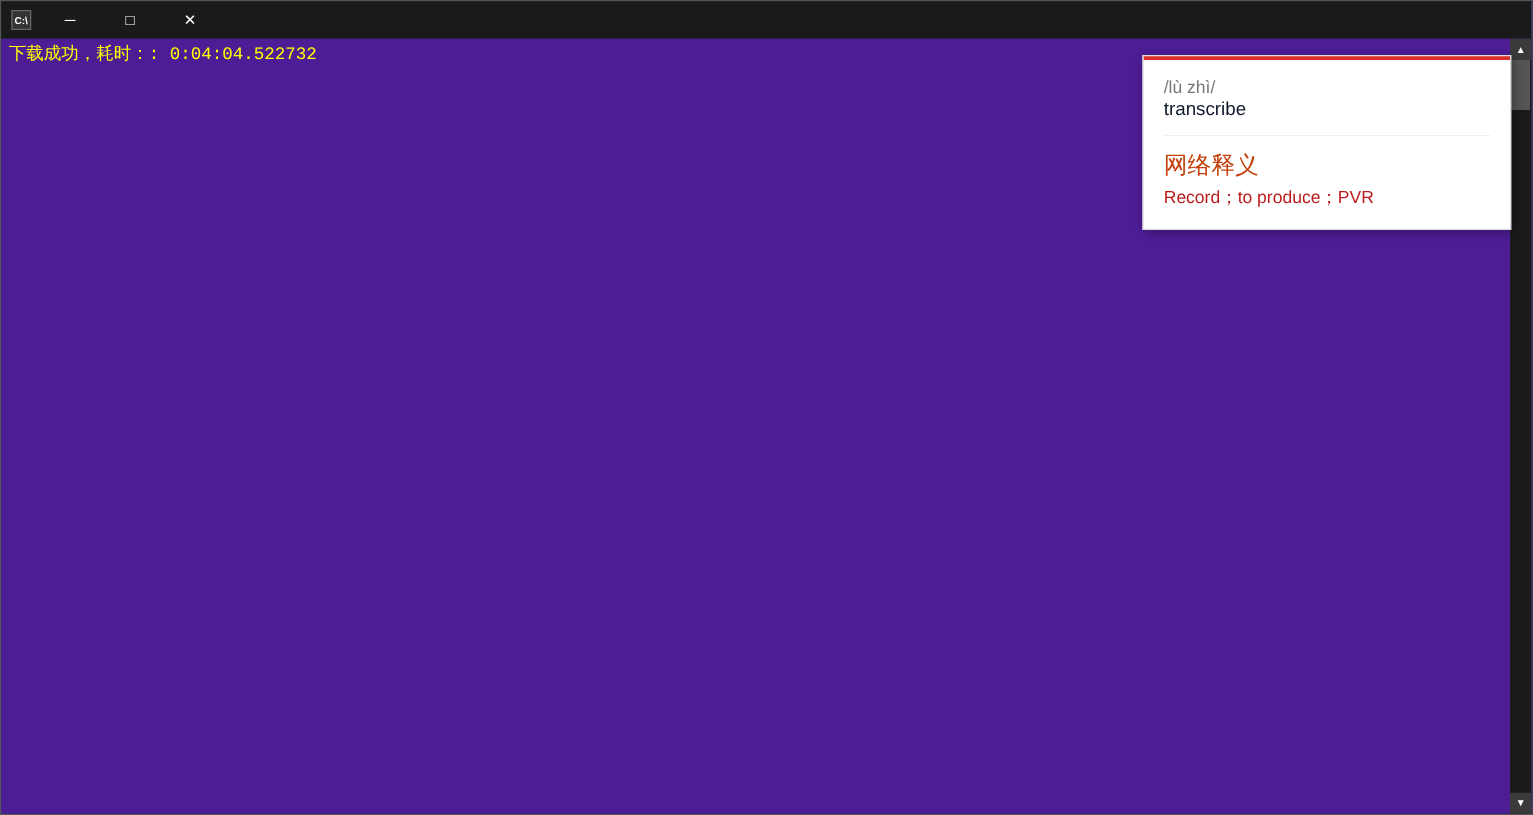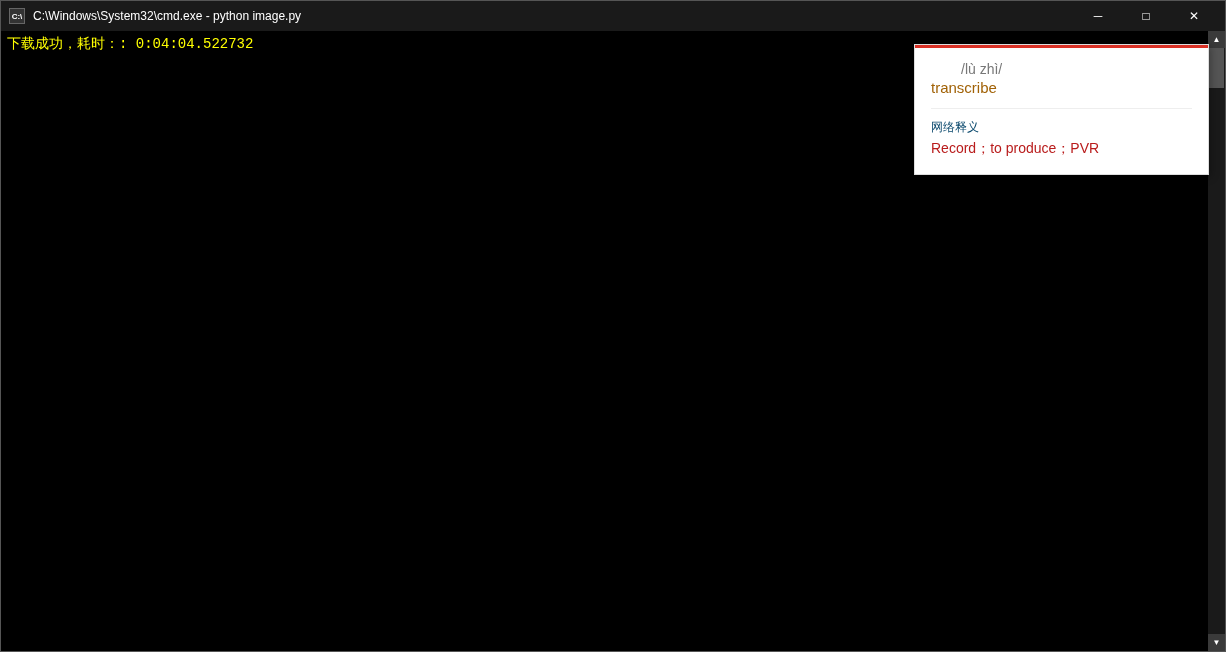--- a/index.html
+++ b/index.html
@@ -66,21 +66,21 @@
       align-items: center;
       justify-content: center;
       color: #fff;
       font-size: 12px;
       cursor: pointer;
       background: transparent;
       border: none;
     }
 
     .cmd-body {
-      background: #000000;
+      background: #4c1d95;
       flex: 1;
       padding: 4px 6px;
       font-family: 'Lucida Console', 'Courier New', monospace;
       font-size: 14px;
       overflow: hidden;
       position: relative;
     }
 
     .cmd-line {
       line-height: 1.4;
@@ -170,38 +170,37 @@
       font-size: 13px;
       color: #1a73e8;
       cursor: pointer;
       margin-left: auto;
     }
 
     .translation-pinyin {
       font-size: 14px;
       color: #777;
       margin-bottom: 2px;
-      margin-left: 30px;
     }
 
     .translation-meaning {
       font-size: 15px;
-      color: #a16207;
+      color: #0f172a;
       margin-bottom: 12px;
     }
 
     .translation-divider {
       border: none;
       border-top: 1px solid #eee;
       margin: 10px 0;
     }
 
     .translation-network-label {
-      font-size: 12px;
-      color: #0c4a6e;
+      font-size: 19px;
+      color: #c2410c;
       margin-bottom: 4px;
     }
 
     .translation-network-meaning {
       font-size: 14px;
       color: #b91c1c;
     }
 
     
     .translation-popup::before {
@@ -216,21 +215,20 @@
   </style>
 </head>
 <body>
 
 <div class="cmd-window">
 
   <div class="cmd-titlebar">
     <div class="cmd-titlebar-icon">
       <span style="font-size:8px;color:#fff;">C:\</span>
     </div>
-    <div class="cmd-titlebar-title">C:\Windows\System32\cmd.exe - python  image.py</div>
     <div class="cmd-titlebar-buttons">
       <button class="cmd-btn">─</button>
       <button class="cmd-btn">□</button>
       <button class="cmd-btn close">✕</button>
     </div>
   </div>
 
   <div class="cmd-body">
     <div class="cmd-line line-yellow">下载成功，耗时：: 0:04:04.522732</div>
     <div class="cmd-line line-white"></div>

